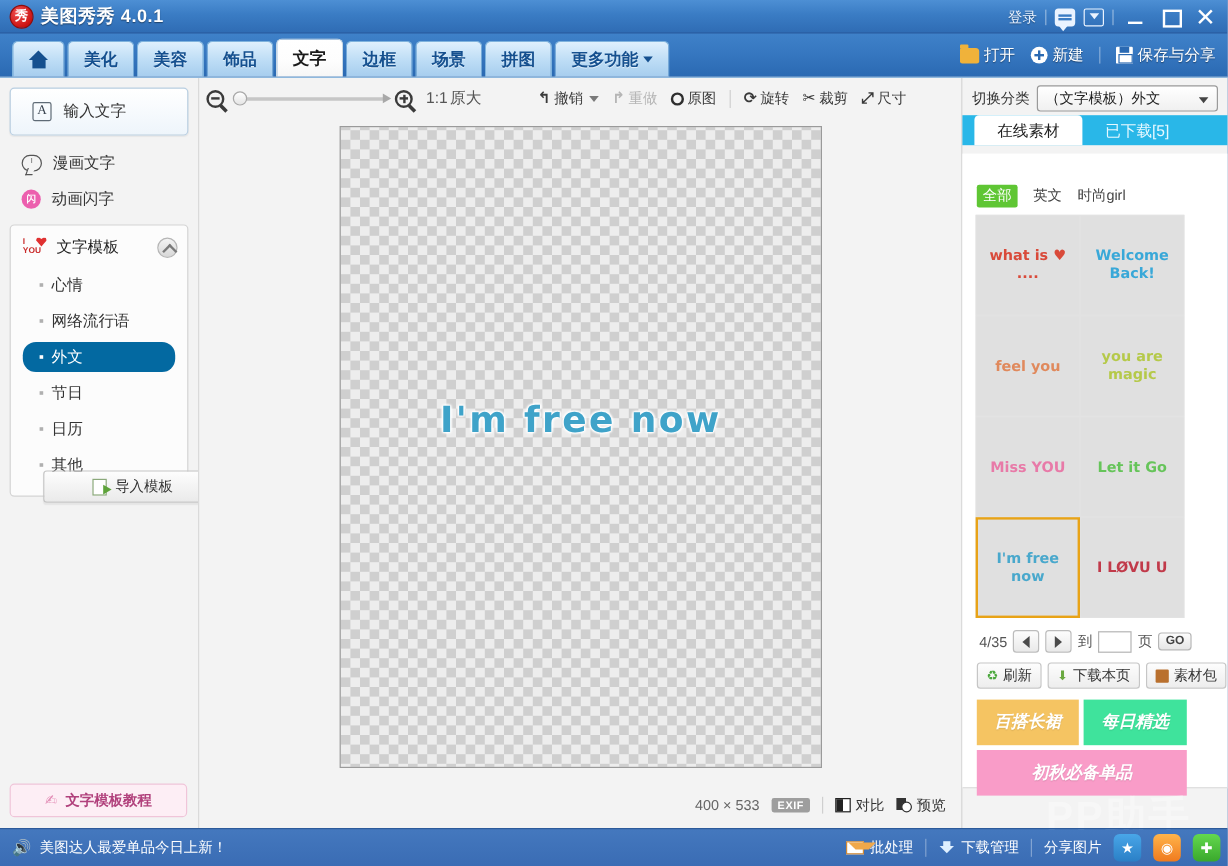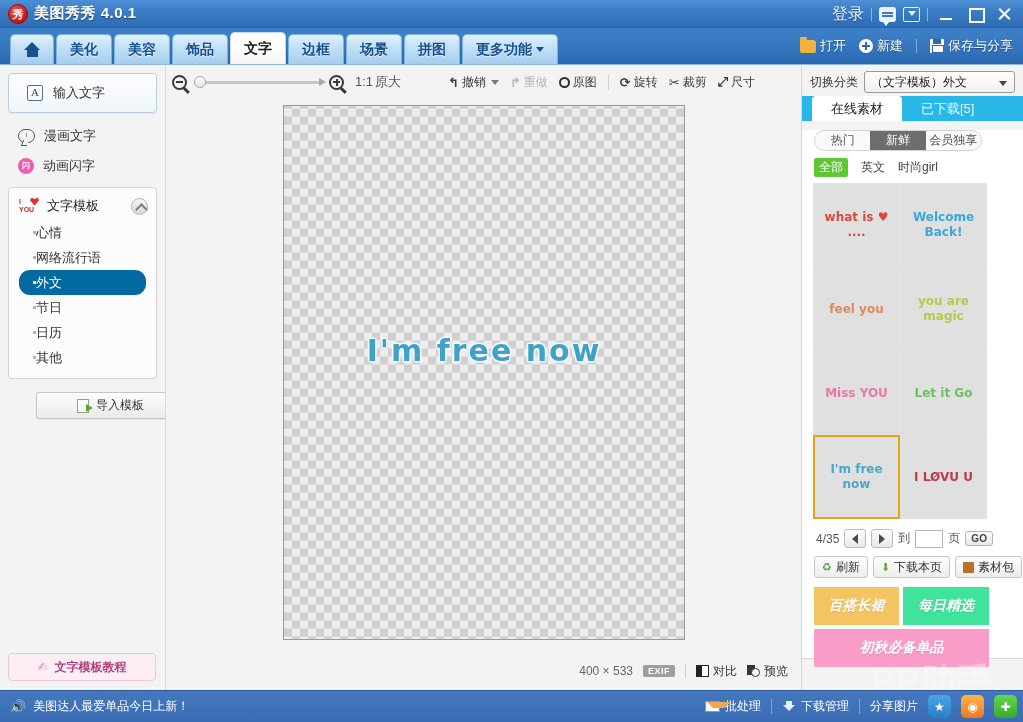--- a/index.html
+++ b/index.html
@@ -23,21 +23,21 @@
     border-radius:50%;
     background:radial-gradient(circle at 35% 30%,#f05050 0%,#cc1414 70%,#a00c0c 100%);
     border:1px solid #8d0c0c;
     color:#fff; font-size:11px; font-weight:bold; text-align:center; line-height:19px;
   }
   .apptitle{
     position:absolute; left:34px; top:4px; color:#fff; font-size:15px; font-weight:bold;
     text-shadow:0 1px 1px rgba(0,0,0,.45); letter-spacing:.5px;
   }
   .tb-right{ position:absolute; right:8px; top:0; height:28px; display:flex; align-items:center; gap:7px; }
-  .tb-right .login{ color:#eaf3ff; font-size:16px; text-shadow:0 1px 1px rgba(0,0,0,.35);text-align:right; }
+  .tb-right .login{ color:#eaf3ff; font-size:12px; text-shadow:0 1px 1px rgba(0,0,0,.35);text-align:right; }
   .tb-sep{ width:1px; height:13px; background:rgba(255,255,255,.45); }
   .tb-ico{ width:17px;height:15px; position:relative; cursor:pointer; }
   .ico-msg{ background:#eaf3ff; border-radius:3px; }
   .ico-msg:after{ content:""; position:absolute; left:3px; bottom:-4px; border-left:4px solid transparent;border-right:4px solid transparent;border-top:5px solid #eaf3ff;}
   .ico-msg i{ position:absolute; left:3px; top:5px; width:11px;height:2px; background:#3a7cc4; box-shadow:0 3px 0 #3a7cc4;}
   .ico-box{ border:1.6px solid #eaf3ff; border-radius:2px; }
   .ico-box:after{ content:""; position:absolute; left:3.5px; top:3px; border-left:4px solid transparent;border-right:4px solid transparent;border-top:5px solid #eaf3ff; }
   .win-btn{ width:22px;height:20px; position:relative; cursor:pointer; }
   .min-b:after{ content:""; position:absolute; left:5px; bottom:4px; width:12px;height:2px; background:#fff; }
   .max-b:after{ content:""; position:absolute; left:5px; top:4px; width:12px;height:11px; border:2px solid #fff; }
@@ -122,21 +122,21 @@
   .iheart .hh{ position:absolute; right:0; top:0; width:9px;height:8px; background:#e03131;
      clip-path:polygon(50% 100%,0 35%,10% 8%,30% 5%,50% 22%,70% 5%,90% 8%,100% 35%); }
   .collapse{
     margin-left:auto; width:17px;height:17px; border-radius:50%;
     background:linear-gradient(to bottom,#f4f4f4,#d7d7d7); border:1px solid #b5b5b5;
     position:relative; cursor:pointer;
   }
   .collapse:after{ content:""; position:absolute; left:4.5px; top:6px; width:7px;height:7px;
      border-left:2px solid #7a7a7a; border-top:2px solid #7a7a7a; transform:rotate(45deg); }
   .tpl-item{
-    height:25px; margin:0 10px; display:flex; align-items:center; padding-left:14px;
+    height:25px; margin:5px 10px; display:flex; align-items:center; gap:7px; padding-left:14px;
     font-size:13px; color:#333; cursor:pointer; border-radius:11px;
   }
   .tpl-item .dot{ width:3px;height:3px; background:#b0b0b0; }
   .tpl-item.sel{ background:#0369a1; color:#fff; }
   .tpl-item.sel .dot{ background:#fff; }
   .import-btn{
     position:absolute; left:8px; top:327px; width:149px; height:27px;
     border:1px solid #c5c5c5; border-radius:3px;
     background:linear-gradient(to bottom,#fdfdfd,#eaeaea);
     display:flex; align-items:center; justify-content:center; gap:7px;
@@ -219,21 +219,21 @@
     height:25px; padding:0 19px; display:flex; align-items:center; justify-content:center;
     font-size:13px; color:#e6f8ff; cursor:pointer;
   }
   .rtab.active{ background:#fff; color:#222; border-radius:4px 4px 0 0; }
   .rpanel{ background:#fff; height:529px; position:relative; border-bottom:1px solid #d9d9d9; }
   .seg{ display:flex; margin:9px 0 0 12px; width:168px; height:21px;
      border:1px solid #d3d3d3; border-radius:11px; overflow:hidden; background:#fafafa; }
   .seg div{ flex:1; display:flex; align-items:center; justify-content:center; font-size:12px; color:#555; cursor:pointer; }
   .seg div.on{ background:#6d6d6d; color:#fff; }
   .filters{ display:flex; align-items:center; gap:13px; margin:7px 0 0 12px; font-size:12px; color:#444; }
-  .filters .f{ cursor:pointer; }
+  .filters .f{ cursor:pointer;margin-top:26px; }
   .filters .f.on{ background:#5fc634; color:#fff; padding:1px 5px; border-radius:2px; }
   .grid{ margin:6px 0 0 11px; width:175px; display:flex; flex-wrap:wrap; }
   .cell{ width:87px; height:84px; border:1px solid #e2e2e2; background:#e0e0e0;
      display:flex; align-items:center; justify-content:center; cursor:pointer; overflow:hidden; }
   .cell.sel{ border:2px solid #e8a317; }
   .thumb{ font-family:"DejaVu Sans",sans-serif; font-size:12px; font-weight:bold; text-align:center; line-height:1.25; }
   .pager{ display:flex; align-items:center; gap:5px; margin:10px 0 0 14px; font-size:12px; color:#555; }
   .pbtn{ width:22px;height:19px; border:1px solid #bcbcbc; border-radius:3px;
      background:linear-gradient(to bottom,#fdfdfd,#e9e9e9); display:flex; align-items:center; justify-content:center; cursor:pointer; }
   .pbtn .la{ border-top:5px solid transparent;border-bottom:5px solid transparent;border-right:6px solid #4a4a4a; }
@@ -474,25 +474,20 @@
           <span class="cc"></span>
         </div>
       </div>
 
       <div class="rtabs">
         <div class="rtab active">在线素材</div>
         <div class="rtab">已下载[5]</div>
       </div>
 
       <div class="rpanel">
-        <div class="seg">
-          <div>热门</div>
-          <div class="on">新鲜</div>
-          <div>会员独享</div>
-        </div>
 
         <div class="filters">
           <span class="f on">全部</span>
           <span class="f">英文</span>
           <span class="f">时尚girl</span>
         </div>
 
         <div class="grid">
           <div class="cell">
             <span class="thumb" style="color:#d94a3a">what is ♥ ....</span>

